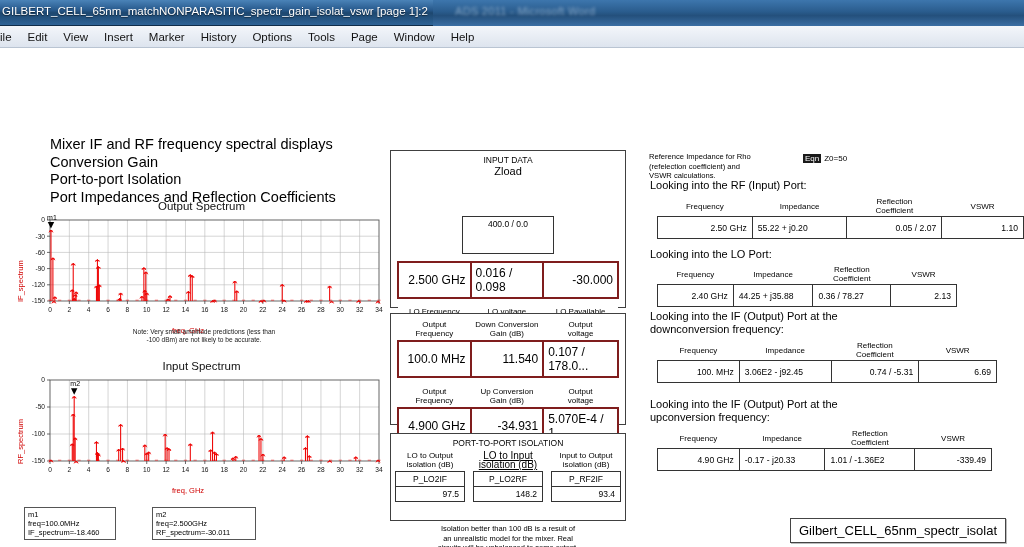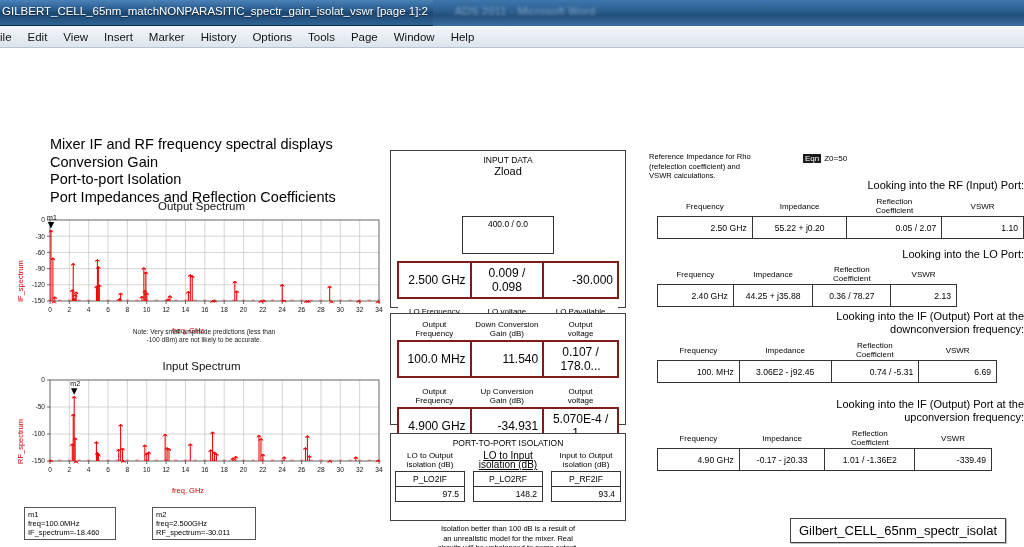--- a/index.html
+++ b/index.html
@@ -90,25 +90,25 @@
   .panel {
     position: absolute; border: 1px solid #404040; background: #fff;
   }
   .tbl { border-collapse: collapse; }
   .tbl td { border: 2px solid #7f1d1d; font-size: 12px; color:#000; padding: 3px 4px; background:#fff; }
   .hdr-row td { border: none; font-size: 8px; color: #000; text-align: center; padding: 2px 3px; line-height: 9px; }
   .panel-title { text-align: center; font-size: 8.5px; color:#000; padding-top: 4px; }
   .panel-sub { text-align: center; font-size: 11px; color:#000; padding-bottom: 2px; }
 
   .num-r { text-align: right; }
-  .num-c { text-align: center; }
+  .num-c { }
 
   
   .sec-title {
-    position: absolute; font-size: 11px; color: #000; text-align: right;
+    position: absolute; font-size: 11px; color: #000; text-align: left;
     line-height: 13px; white-space: pre-line; width: 100%;
   }
   .refnote {
     position: absolute; font-size: 7.6px; color: #000; line-height: 9.5px; white-space: pre-line;
   }
   .eqn-tag {
     position: absolute; font-size: 8px; color: #000; white-space: nowrap;
   }
   .eqn-tag b {
     background: #1a1a1a; color: #fff; padding: 0 2px; font-weight: normal;
@@ -714,21 +714,21 @@
     <div class="panel" style="left:390px; top:102px; width:236px; height:158px;">
       <div class="panel-title">INPUT DATA</div>
       <div class="panel-sub">Zload</div>
       <div style="display:flex; justify-content:center;">
         <div style="border:1px solid #333; width:92px; height:38px; font-size:8.5px; text-align:center; padding-top:2px;margin-top:37px;">400.0 / 0.0</div>
       </div>
       <table class="tbl" style="margin:7px auto 0 auto; width:222px;">
         <tbody>
         <tr>
           <td class="num-r" style="width:33%">2.500 GHz</td>
-          <td class="num-c" style="width:33%">0.009 / 0.098</td>
+          <td class="num-c" style="width:33%">0.016 / 0.098</td>
           <td class="num-r" style="width:34%">-30.000</td>
         </tr>
       </tbody>
         </table>
       <table class="tbl" style="margin:6px auto 0 auto; width:222px;">
         <tbody>
             <tr class="hdr-row">
           <td style="white-space: pre-line;">LO Frequency</td>
           <td style="white-space: pre-line;">LO voltage</td>
           <td style="white-space: pre-line;">LO Pavailable</td>

